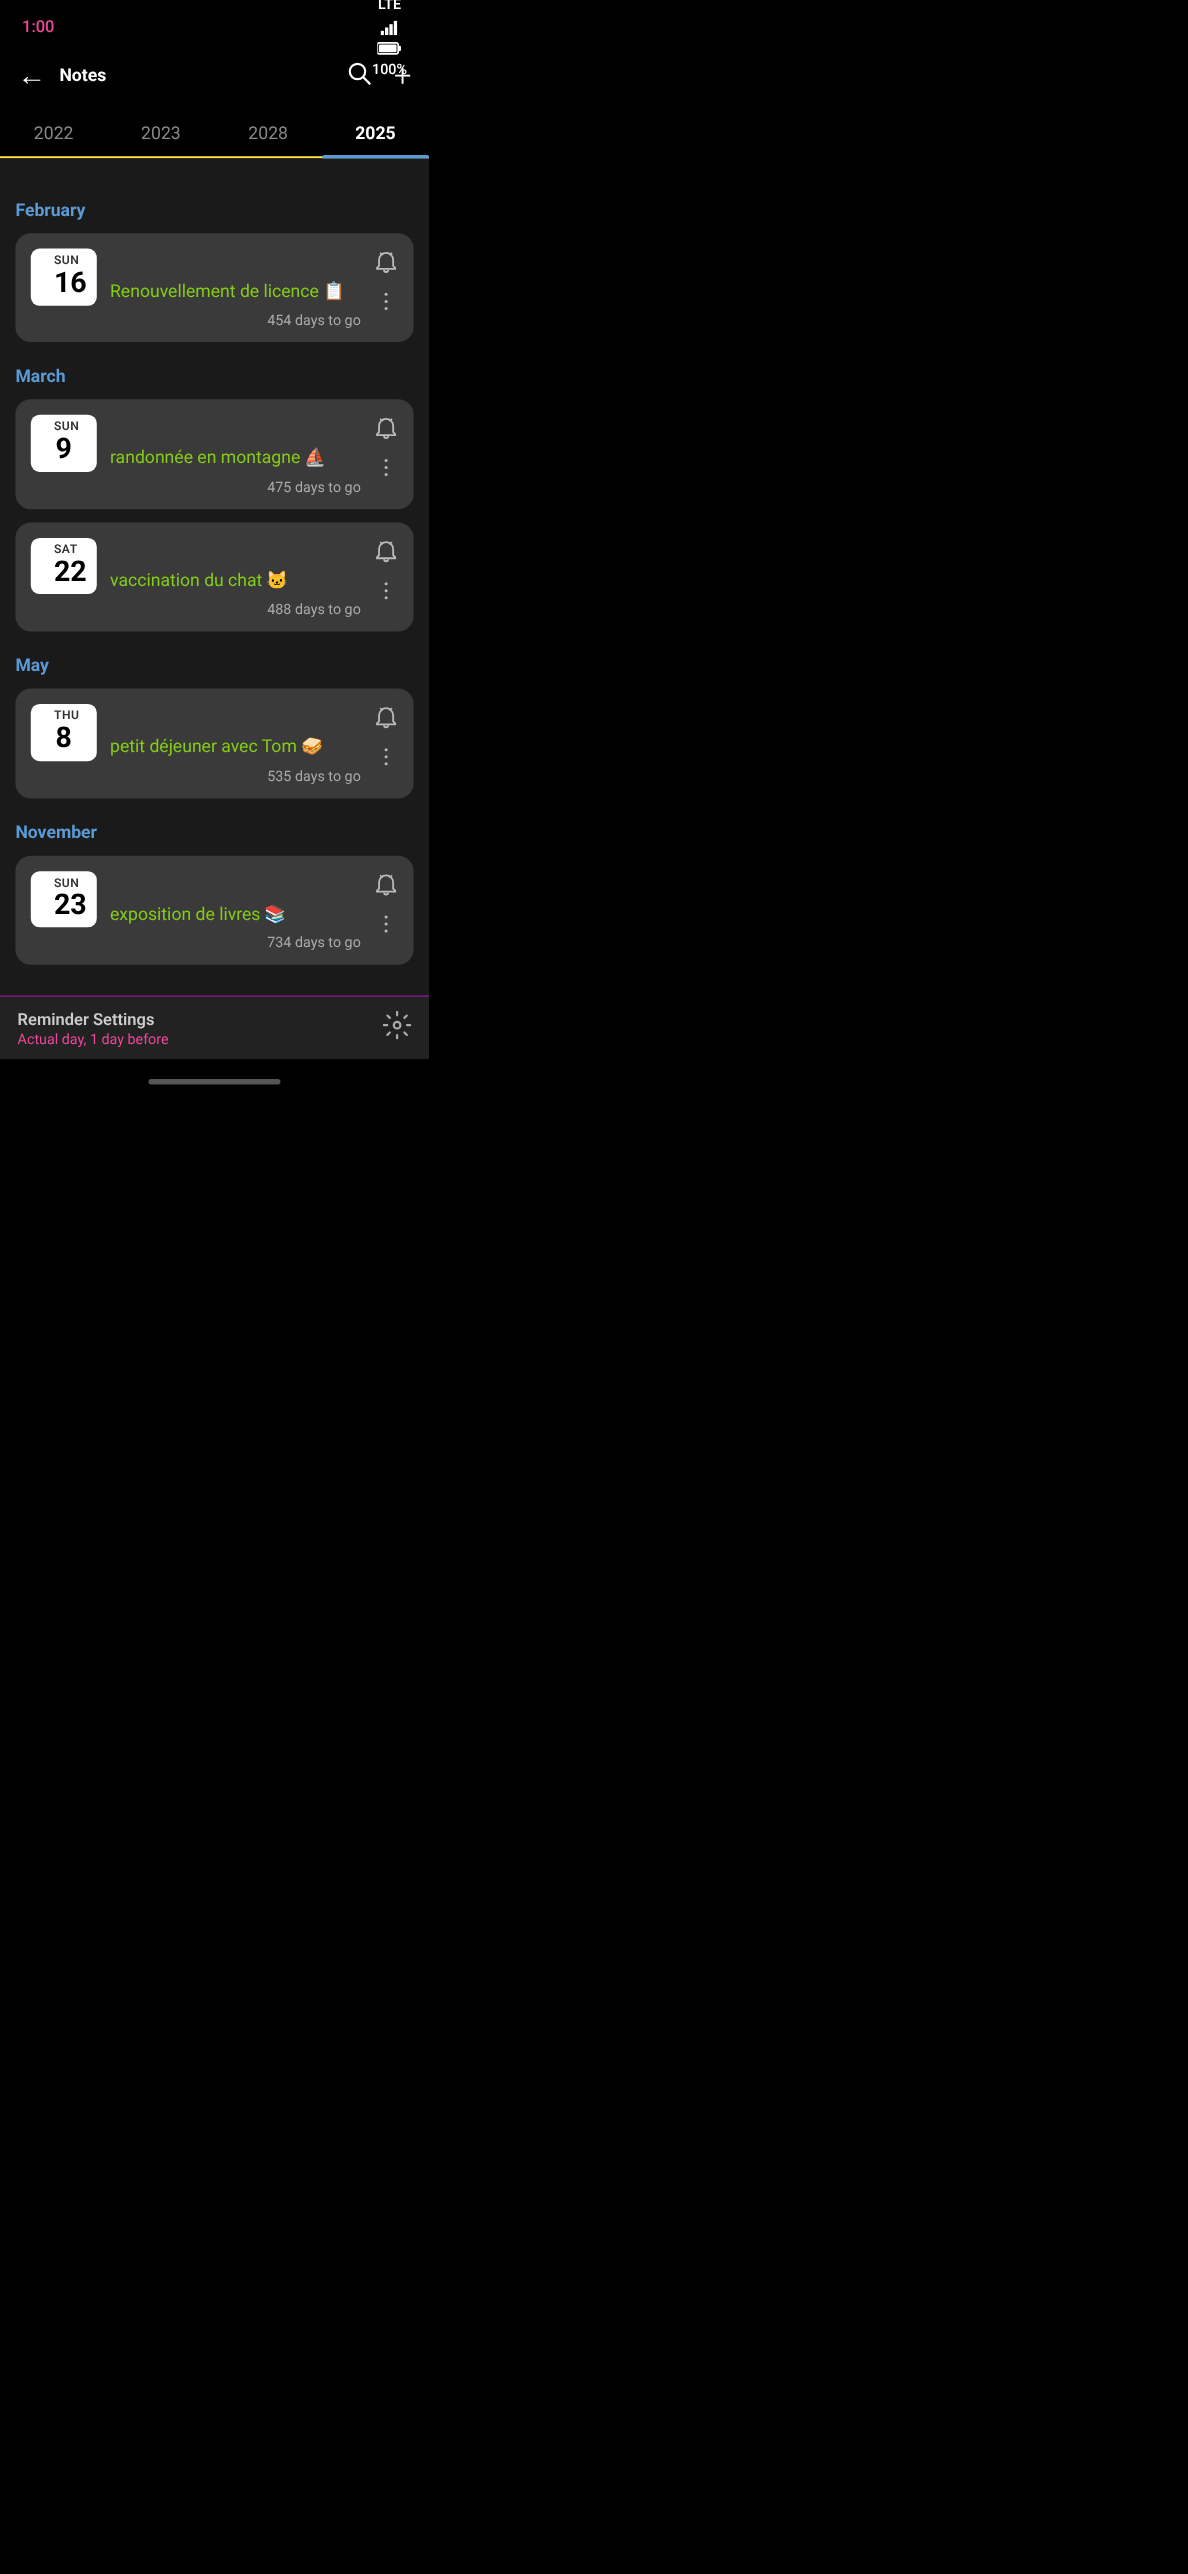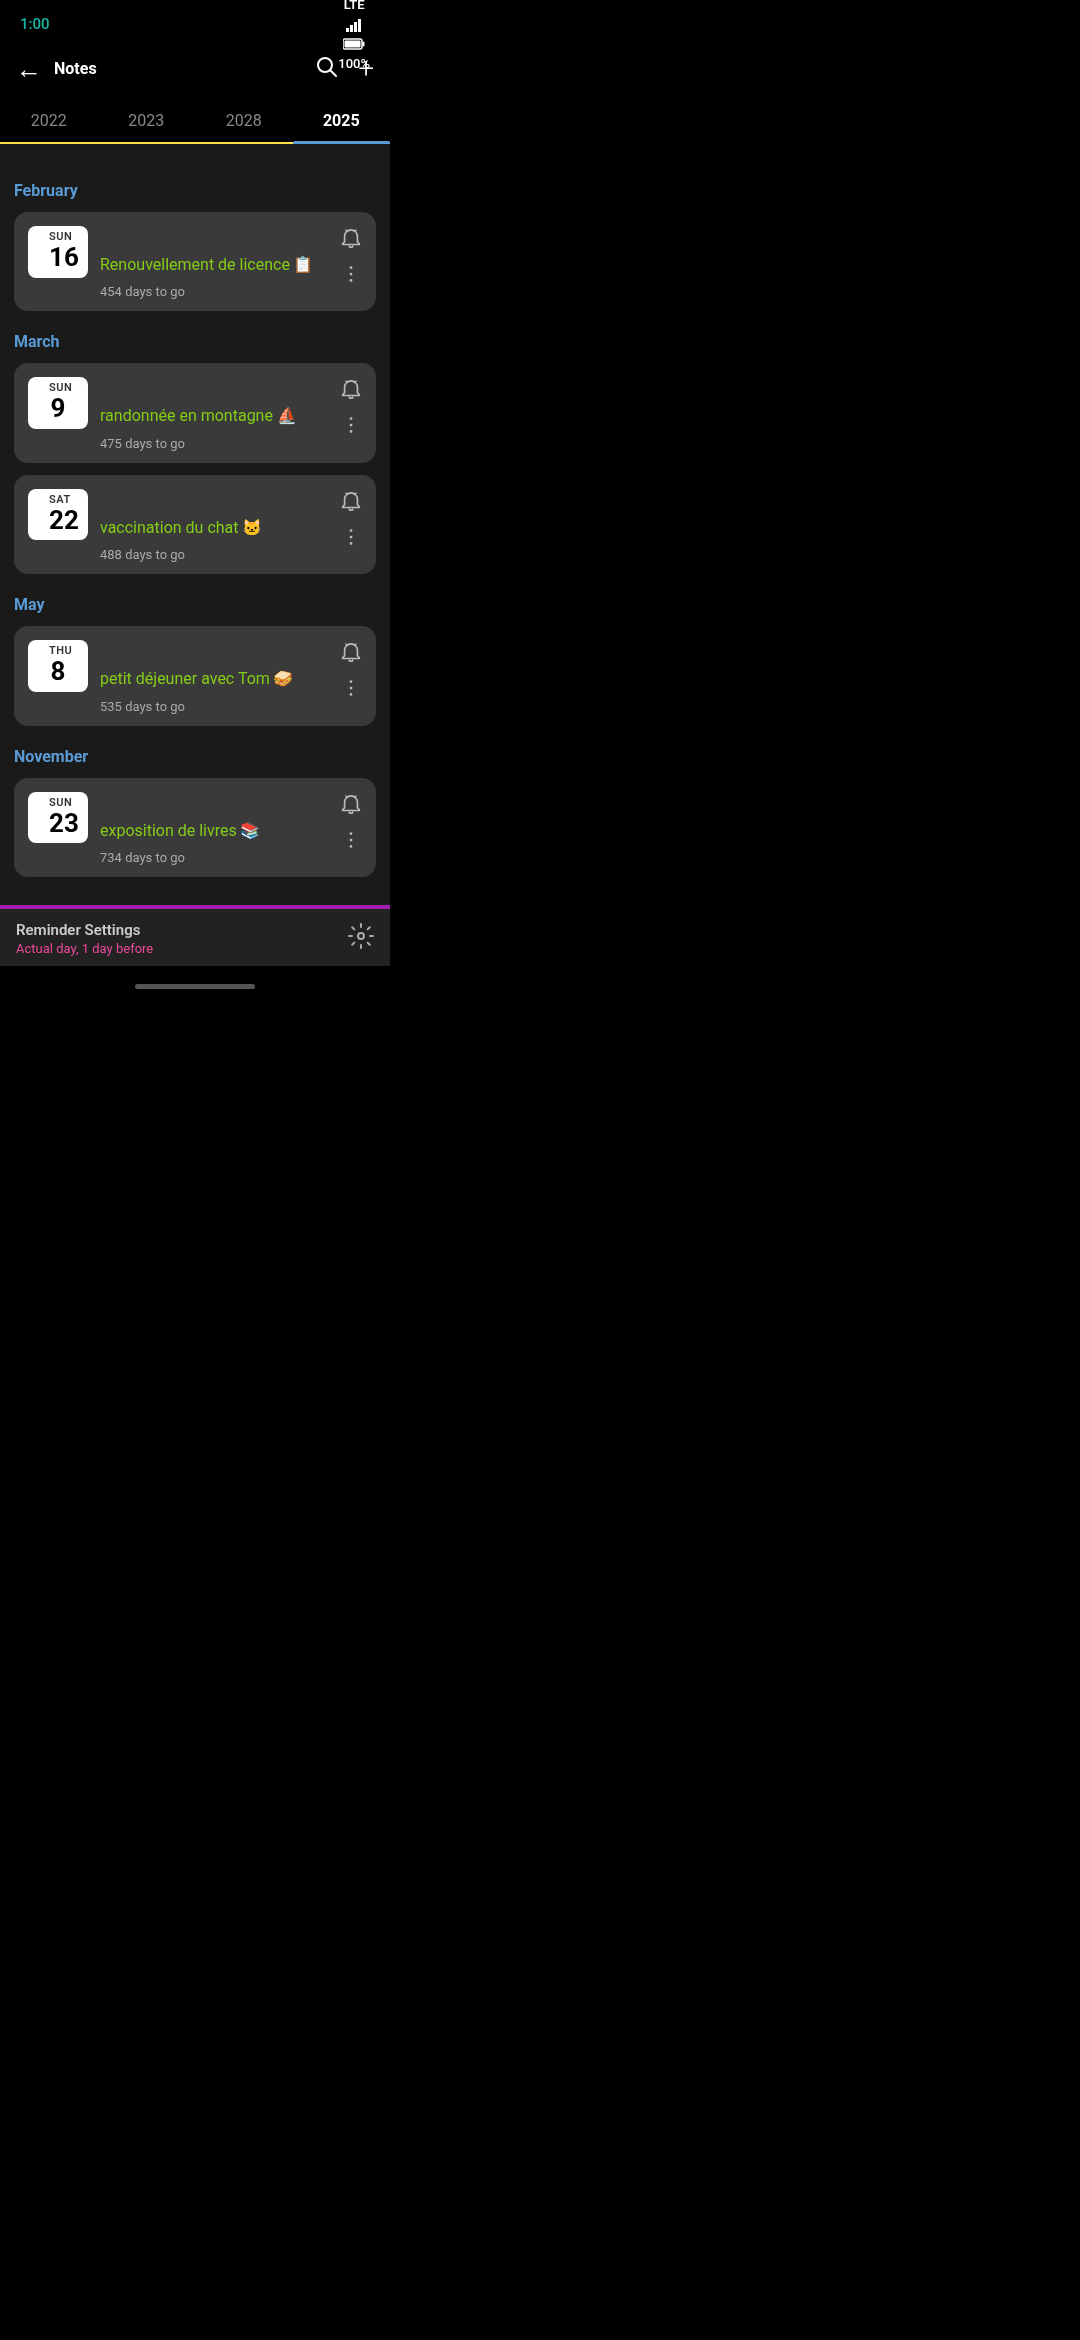--- a/index.html
+++ b/index.html
@@ -18,21 +18,21 @@
     .status-bar {
       display: flex;
       justify-content: space-between;
       align-items: center;
       padding: 10px 20px 6px;
       height: 44px;
     }
     .status-time {
       font-size: 15px;
       font-weight: 500;
-      color: #14b8a6;
+      color: #ec4899;
     }
     .status-icons {
       display: flex;
       align-items: center;
       gap: 6px;
       font-size: 13px;
       color: #fff;
       flex-direction: column;
     }
     .battery-text { font-size: 13px; font-weight: 500; }
@@ -157,20 +157,21 @@
     .note-title {
       font-size: 16px;
       color: #84cc16;
       line-height: 1.4;
       margin-bottom: 2px;
       margin-top: 28px;
     }
     .note-countdown {
       font-size: 13px;
       color: #aaa;
+      text-align: right;
       margin-top: 8px;
     }
 
     
     .card-actions {
       display: flex;
       flex-direction: column;
       align-items: center;
       gap: 10px;
       padding-top: 2px;
@@ -179,21 +180,21 @@
       color: #bbb;
       font-size: 20px;
       cursor: pointer;
       line-height: 1;
     }
 
     
     .bottom-bar {
       background: #222;
       padding: 12px 16px 10px;
-      border-top: 4px solid #a21caf;
+      border-top: 1px solid #a21caf;
       display: flex;
       justify-content: space-between;
       align-items: center;
     }
     .bottom-bar-text {}
     .bottom-bar-title {
       font-size: 15px;
       font-weight: 600;
       color: #ccc;
     }

